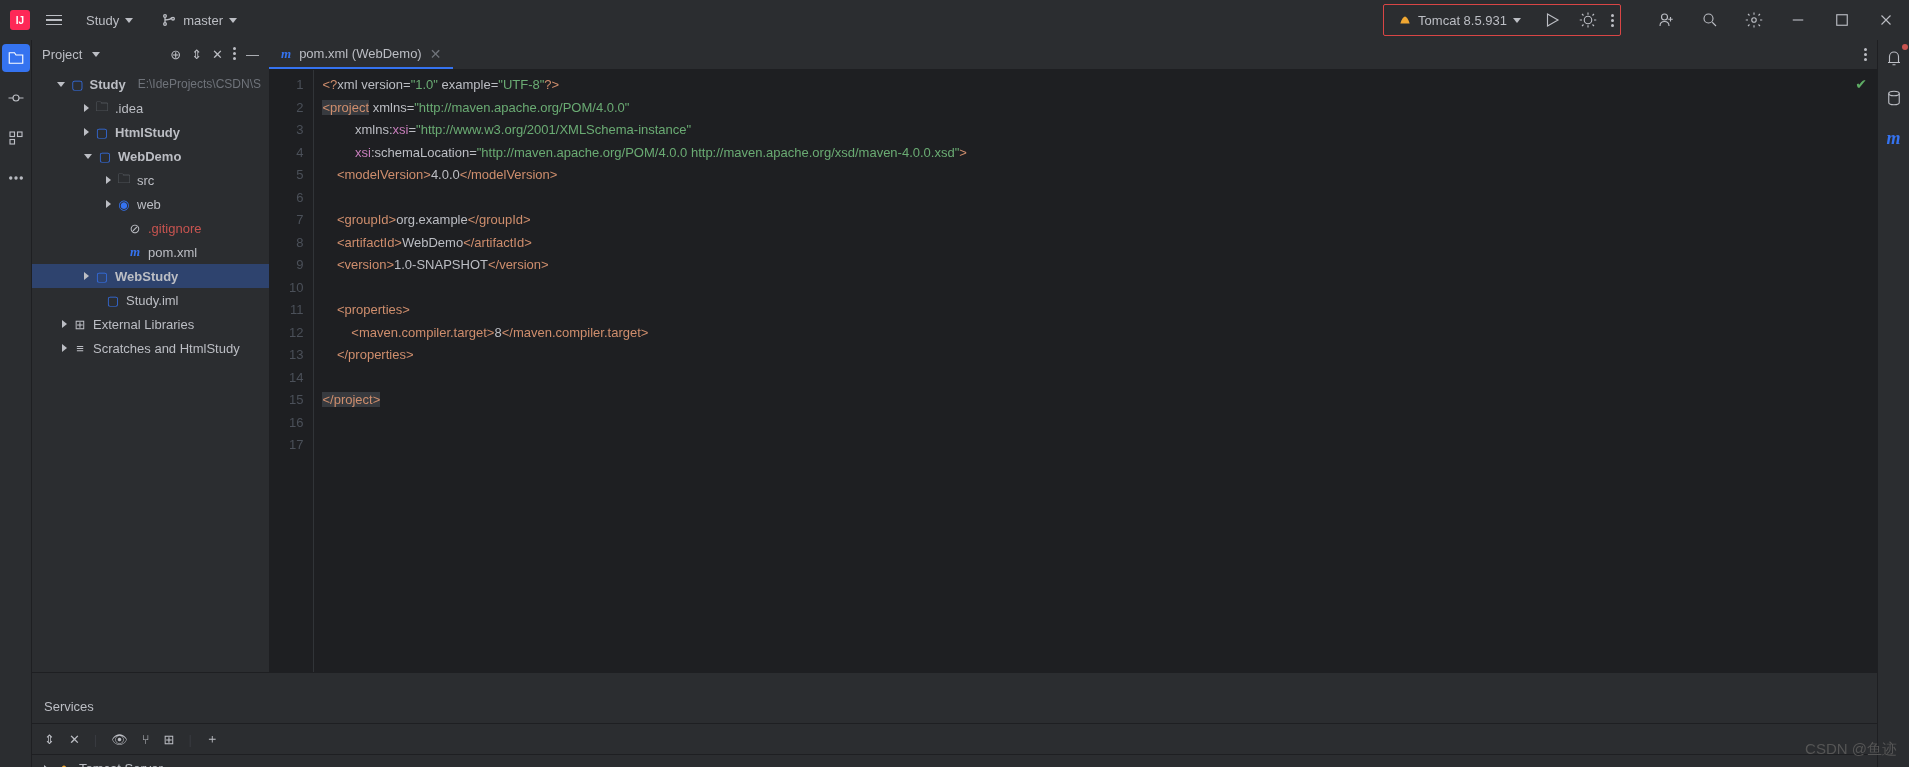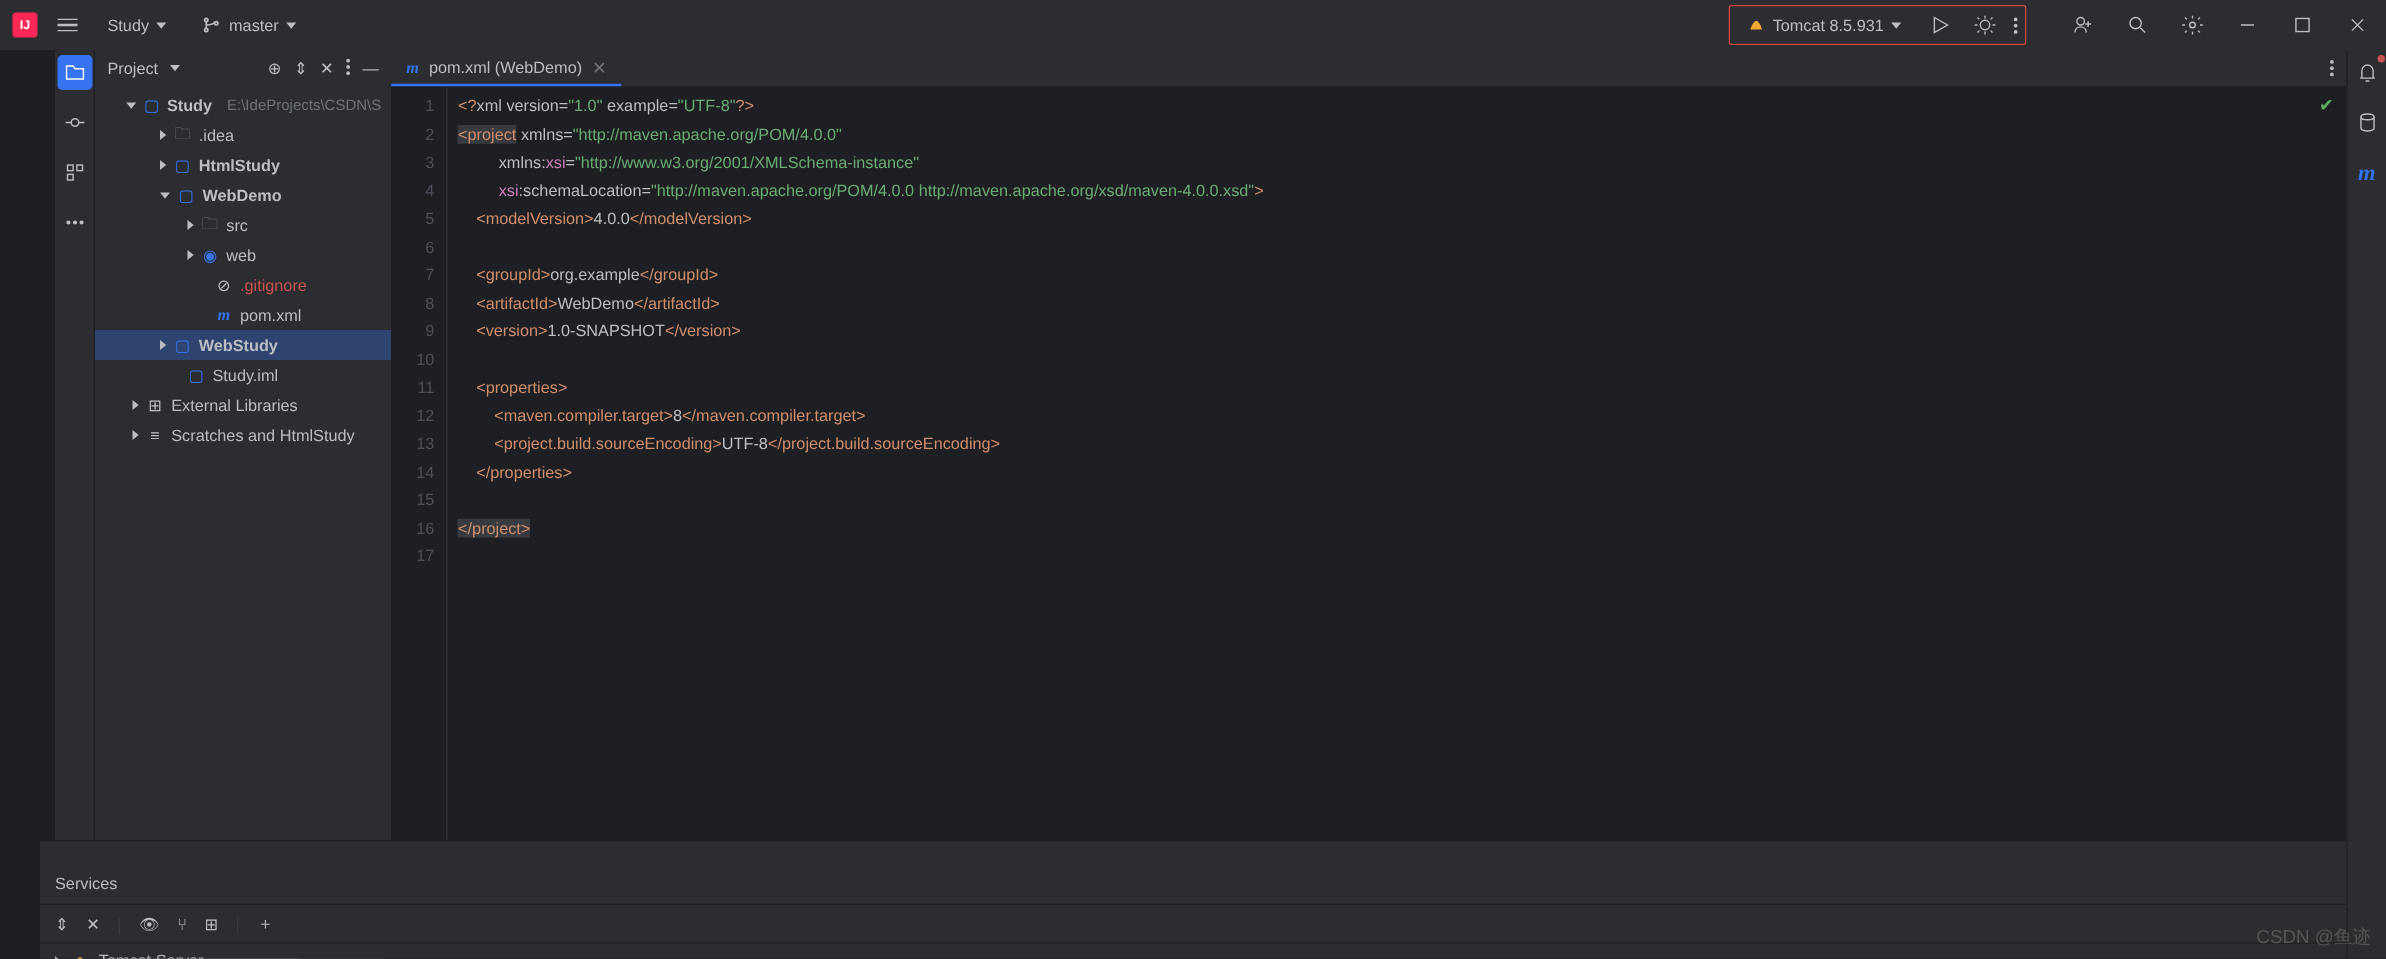--- a/index.html
+++ b/index.html
@@ -8,21 +8,21 @@
 .logo{width:20px;height:20px;background:#fe2857;border-radius:3px;display:flex;align-items:center;justify-content:center;font-weight:bold;font-size:10px;color:#fff;}
 .hamburger{display:flex;flex-direction:column;gap:3px;cursor:pointer;padding:4px;}
 .hamburger span{width:16px;height:1.5px;background:#bcbec4;}
 .dropdown{display:flex;align-items:center;gap:6px;cursor:pointer;padding:4px 8px;border-radius:4px;}
 .chev-down{width:0;height:0;border-left:4px solid transparent;border-right:4px solid transparent;border-top:5px solid #bcbec4;}
 .spacer{flex:1;}
 .tomcat-icon{width:14px;height:14px;color:#f0a732;}
 .titlebar-right{display:flex;align-items:center;gap:18px;margin-left:20px;}
 .icon-btn{cursor:pointer;padding:4px;display:flex;align-items:center;justify-content:center;}
 .icon-btn svg{width:18px;height:18px;stroke:#bcbec4;fill:none;stroke-width:1.5;}
-.main-area{display:flex;height:calc(100% - 40px);padding-left:44px;}
+.main-area{display:flex;height:calc(100% - 40px);}
 .left-rail{width:32px;background:#2b2d30;border-right:1px solid #1e1f22;display:flex;flex-direction:column;align-items:center;padding-top:4px;gap:12px;}
 .rail-btn{width:28px;height:28px;display:flex;align-items:center;justify-content:center;cursor:pointer;border-radius:4px;}
 .rail-btn.active{background:#3573f0;}
 .rail-btn svg{width:18px;height:18px;stroke:#bcbec4;fill:none;stroke-width:1.5;}
 .rail-btn.active svg{stroke:#fff;}
 .left-panel{width:237px;background:#2b2d30;display:flex;flex-direction:column;}
 .panel-header{height:28px;display:flex;align-items:center;padding:0 10px;gap:10px;}
 .panel-title{font-weight:500;}
 .panel-header-icons{display:flex;gap:10px;margin-left:auto;}
 .tree{flex:1;overflow:auto;padding:4px 0;}
@@ -333,21 +333,20 @@
         <div class="code-line"><span class="attr">         xmlns:</span><span class="ns">xsi</span><span>=</span><span class="str">"http://www.w3.org/2001/XMLSchema-instance"</span></div>
         <div class="code-line"><span>         </span><span class="ns">xsi</span><span class="attr">:schemaLocation</span><span>=</span><span class="str">"http://maven.apache.org/POM/4.0.0 http://maven.apache.org/xsd/maven-4.0.0.xsd"</span><span class="tag">&gt;</span></div>
         <div class="code-line"><span class="tag">    &lt;modelVersion&gt;</span><span>4.0.0</span><span class="tag">&lt;/modelVersion&gt;</span></div>
         <div class="code-line"></div>
         <div class="code-line"><span class="tag">    &lt;groupId&gt;</span><span>org.example</span><span class="tag">&lt;/groupId&gt;</span></div>
         <div class="code-line"><span class="tag">    &lt;artifactId&gt;</span><span>WebDemo</span><span class="tag">&lt;/artifactId&gt;</span></div>
         <div class="code-line"><span class="tag">    &lt;version&gt;</span><span>1.0-SNAPSHOT</span><span class="tag">&lt;/version&gt;</span></div>
         <div class="code-line"></div>
         <div class="code-line"><span class="tag">    &lt;properties&gt;</span></div>
         <div class="code-line"><span class="tag">        &lt;maven.compiler.target&gt;</span><span>8</span><span class="tag">&lt;/maven.compiler.target&gt;</span></div>
-        <div class="code-line"><span class="tag">        &lt;project.build.sourceEncoding&gt;</span><span>UTF-8</span><span class="tag">&lt;/project.build.sourceEncoding&gt;</span></div>
         <div class="code-line"><span class="tag">    &lt;/properties&gt;</span></div>
         <div class="code-line"></div>
         <div class="code-line"><span class="tag hl">&lt;/project&gt;</span></div>
       </div>
     </div>
     <div class="breadcrumb">
         <span>project</span>
       </div>
   </div>
 

